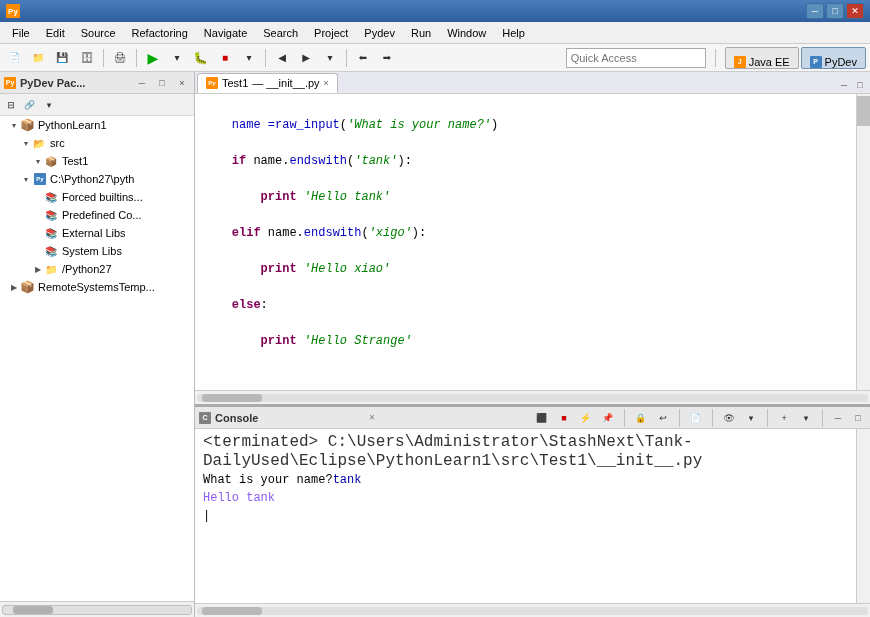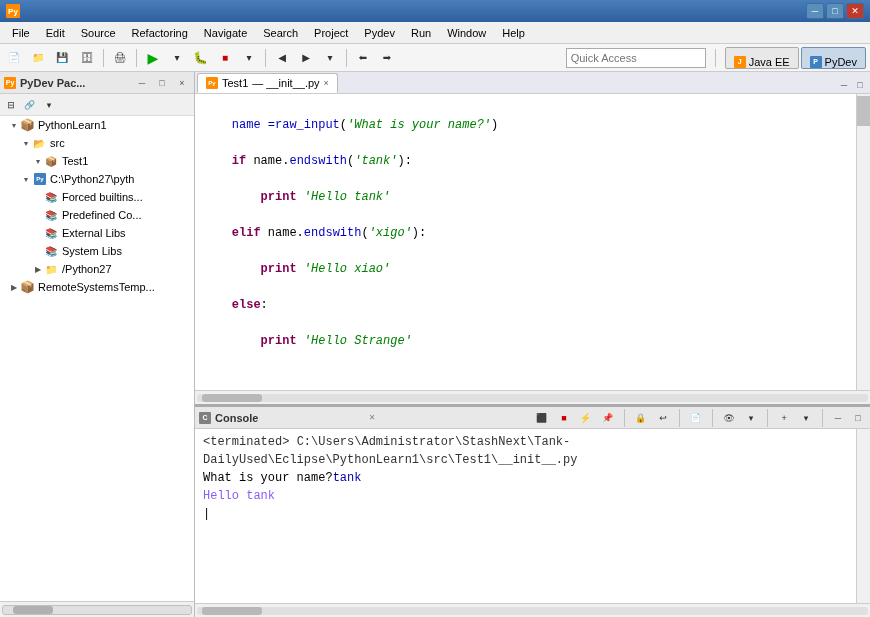--- a/index.html
+++ b/index.html
@@ -287,21 +287,21 @@
       display: flex;
     }
     .console-text {
       flex: 1;
       padding: 4px 8px;
       font-family: 'Courier New', monospace;
       font-size: 12px;
       line-height: 18px;
       overflow: auto;
     }
-    .console-path { color: #333; font-size: 12px; }
+    .console-path { color: #333; font-size: 16px; }
     .console-input { color: #0000AA; margin-top: 48px; }
     .console-output { color: #8b5cf6; }
     .console-cursor { color: #000; }
     .console-scrollbar-v {
       width: 14px;
       background: #F0F0F0;
       border-left: 1px solid #CCCCCC;
     }
     .console-scrollbar-h {
       height: 14px;

